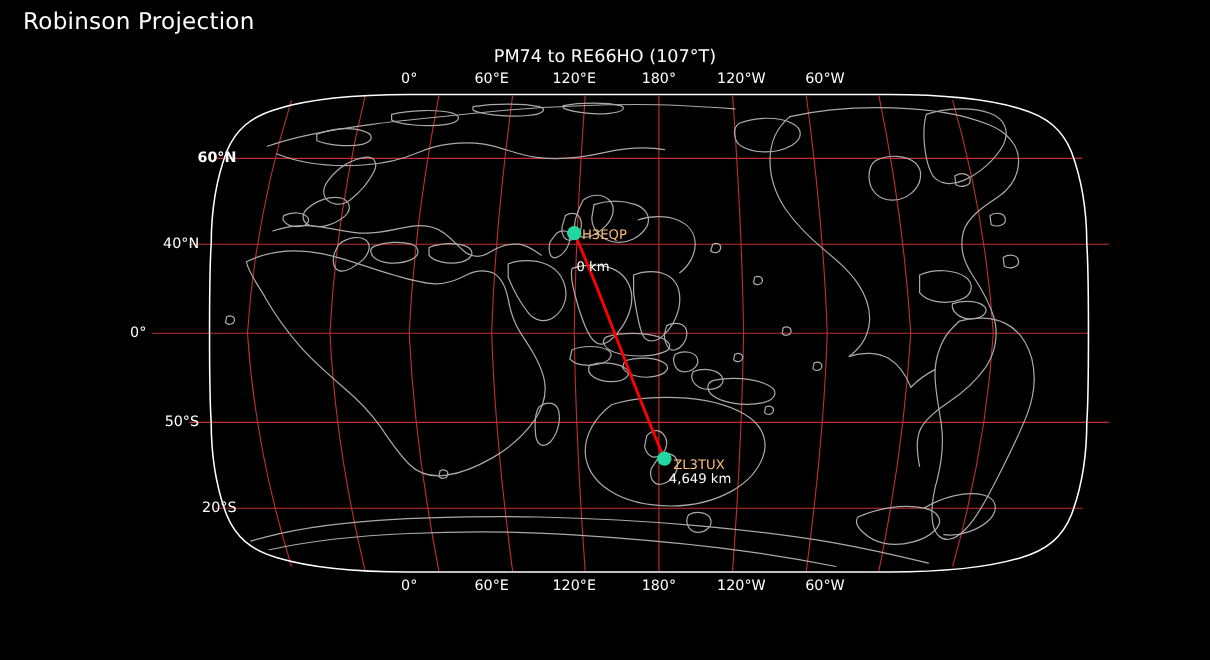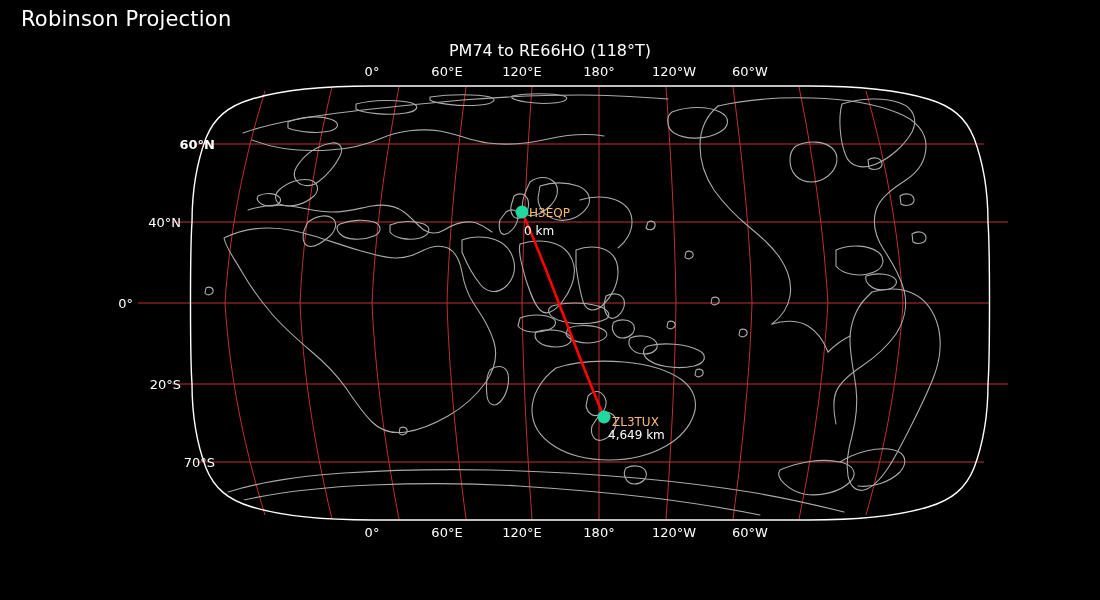--- a/index.html
+++ b/index.html
@@ -70,21 +70,21 @@
     line-height: 14px;
   }
   svg { display: block; }
 </style>
 </head>
 <body>
 
 <div id="figure">
 
   <div id="title">Robinson Projection</div>
-  <div id="subtitle">PM74 to RE66HO (118°T)</div>
+  <div id="subtitle">PM74 to RE66HO (107°T)</div>
 
   <div id="map-area">
     <svg width="1100" height="600" viewBox="0 0 1100 600">
       <defs>
         <clipPath id="mapclip">
           <path d="M 372 86
                    C 480 85, 700 85, 808 86
                    C 860 86.5, 920 95, 955 118
                    C 978 134, 988 170, 988 220
                    C 988 262, 988 344, 988 386
@@ -343,23 +343,23 @@
     <div class="tick-label lon-bot" style="left:372px; top:525px;">0°</div>
     <div class="tick-label lon-bot" style="left:447px; top:525px;">60°E</div>
     <div class="tick-label lon-bot" style="left:522px; top:525px;">120°E</div>
     <div class="tick-label lon-bot" style="left:599px; top:525px;">180°</div>
     <div class="tick-label lon-bot" style="left:674px; top:525px;">120°W</div>
     <div class="tick-label lon-bot" style="left:750px; top:525px;">60°W</div>
 
     <div class="tick-label lat-lab" style="left:215px; top:144px;font-weight:bold;">60°N</div>
     <div class="tick-label lat-lab" style="left:181px; top:222px;">40°N</div>
     <div class="tick-label lat-lab" style="left:133px; top:303px;">0°</div>
-    <div class="tick-label lat-lab" style="left:181px; top:384px;">20°S</div>
-    <div class="tick-label lat-lab" style="left:215px; top:462px;">70°S</div>
+    <div class="tick-label lat-lab" style="left:181px; top:384px;">50°S</div>
+    <div class="tick-label lat-lab" style="left:215px; top:462px;">20°S</div>
 
     <div class="marker-label" style="left:529px; top:206px;">H3EQP</div>
-    <div class="marker-dist" style="left:524px; top:224px;">0 km</div>
+    <div class="marker-dist" style="left:524px; top:235px;">0 km</div>
 
     <div class="marker-label" style="left:612px; top:415px;">ZL3TUX</div>
     <div class="marker-dist" style="left:608px; top:428px;">4,649 km</div>
   </div>
 
 </div>
 
 </body></html>

